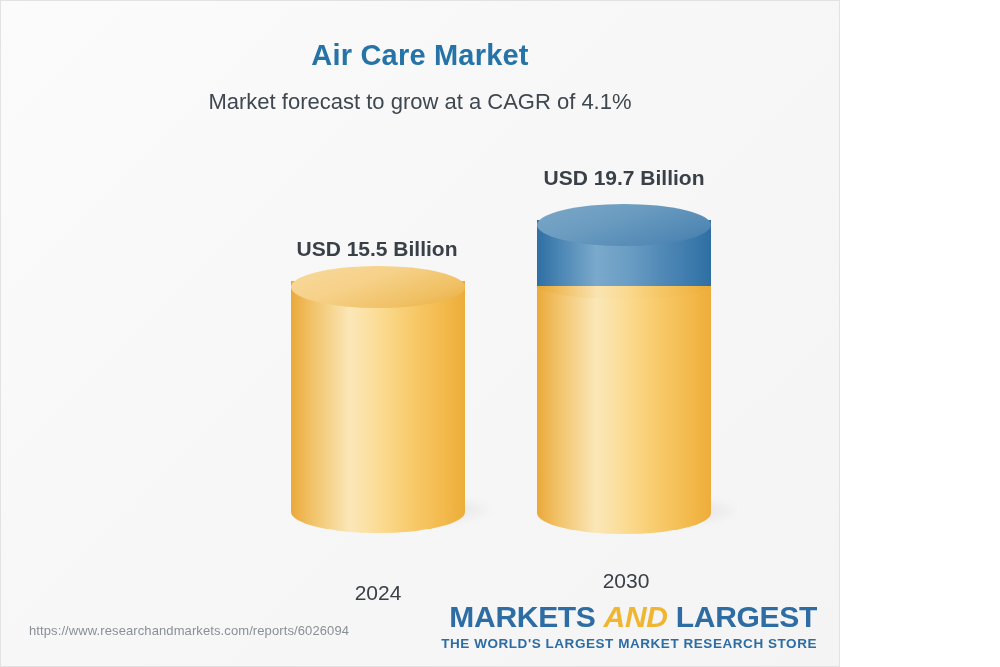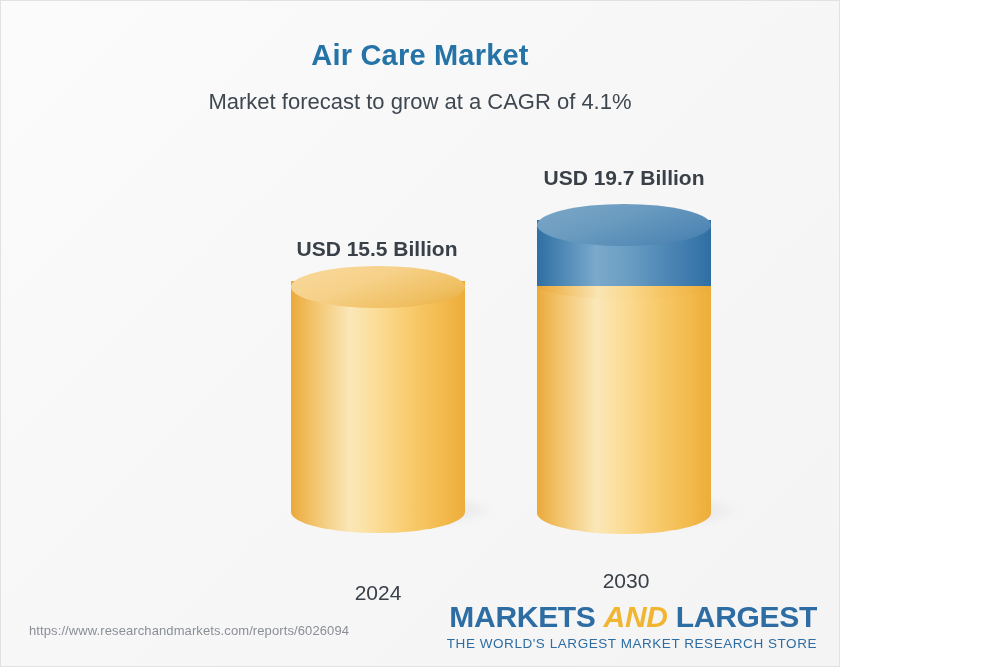--- a/index.html
+++ b/index.html
@@ -165,21 +165,21 @@
     font-size: 30px;
     font-weight: bold;
     color: #2d6da4;
     letter-spacing: -0.3px;
     line-height: 1.02;
     white-space: nowrap;
   }
   .logo-and { color: #f0b531; font-style: italic; }
   .logo-tag {
     font-size: 13.5px;
-    font-weight: normal;
+    font-weight: bold;
     color: #2d6da4;
     letter-spacing: 0.55px;
     margin-top: 3px;
     white-space: nowrap;
   }
 </style>
 </head>
 <body>
 
 <div class="canvas">

